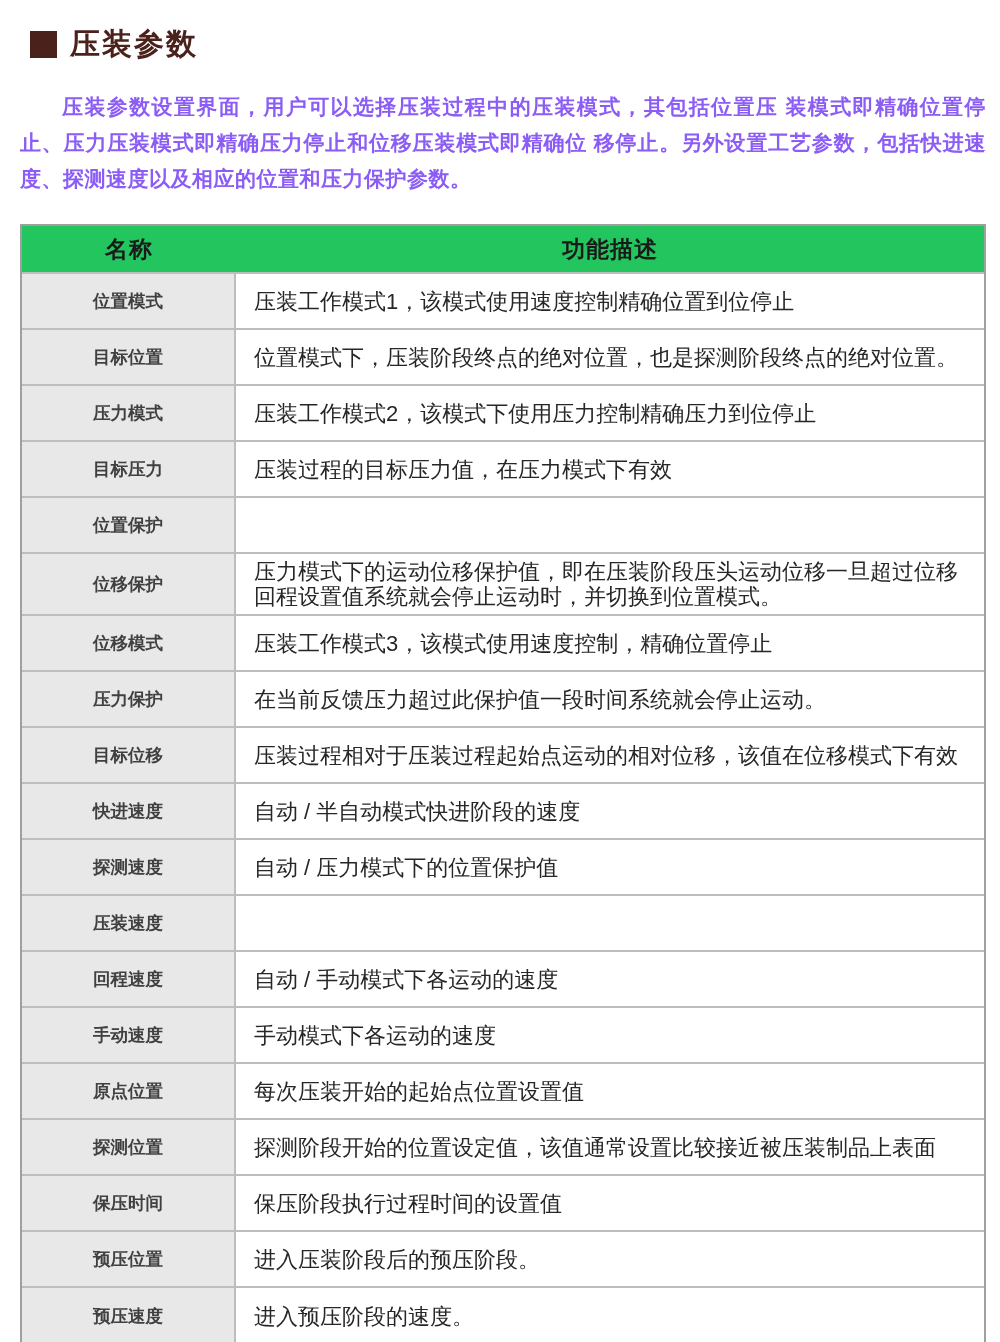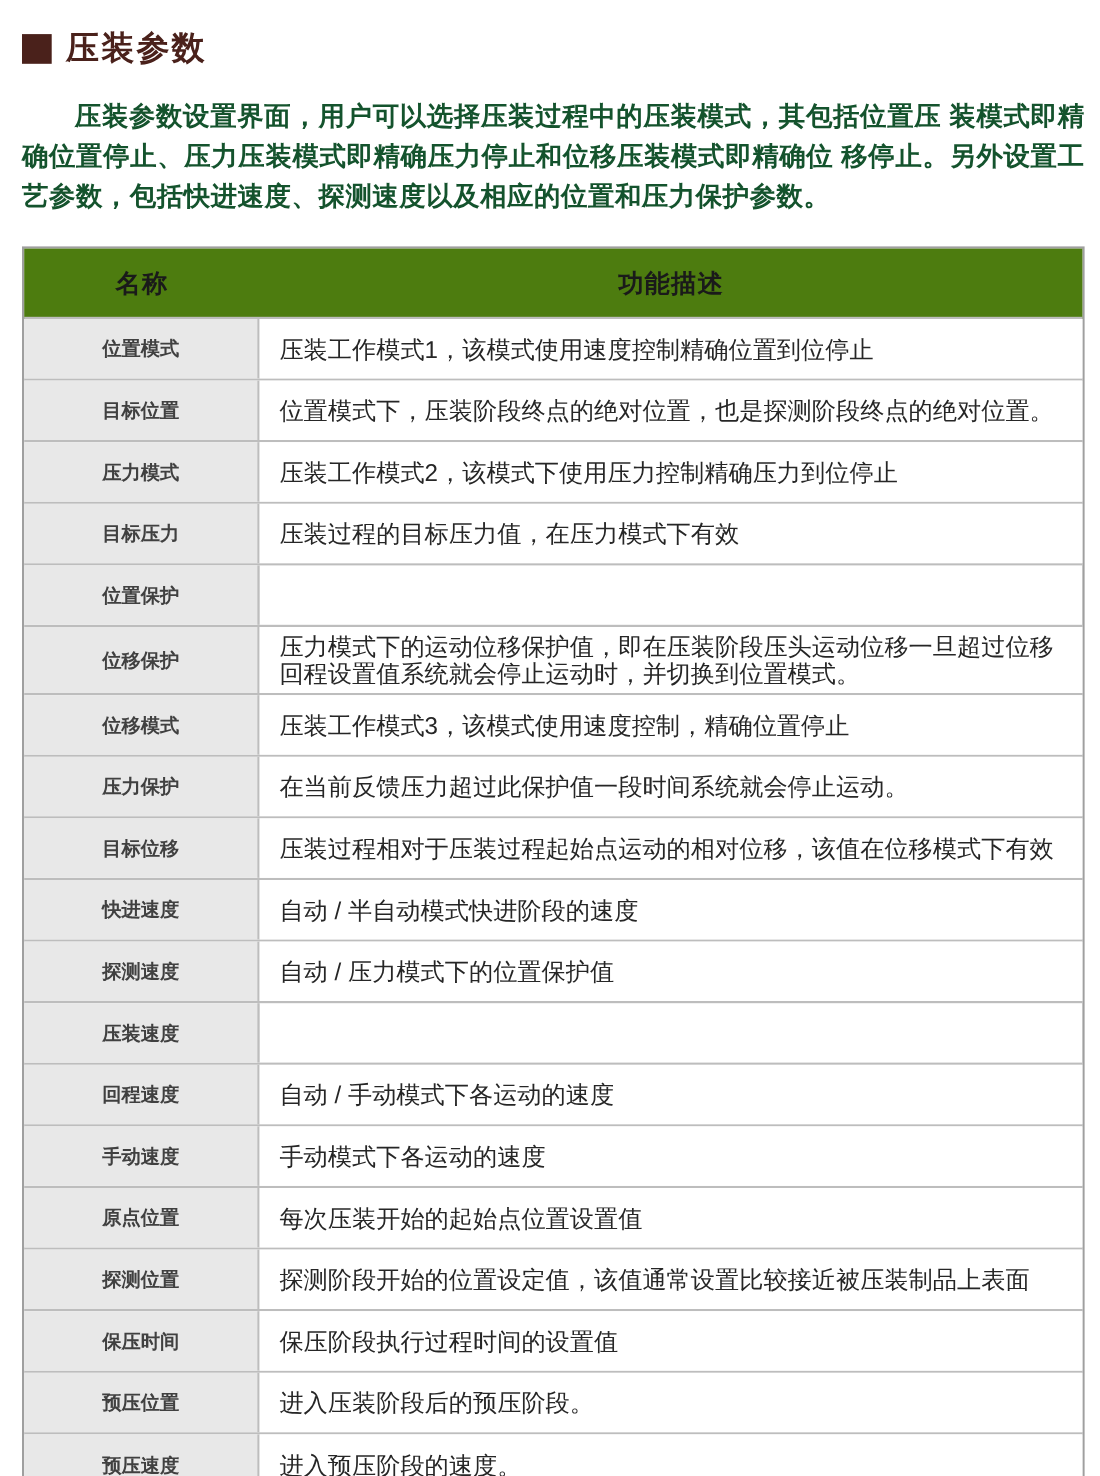--- a/index.html
+++ b/index.html
@@ -12,61 +12,62 @@
     overflow: hidden;
   }
   .page {
     padding: 24px 14px 0 20px;
   }
   
   .section-title {
     display: flex;
     align-items: center;
     gap: 13px;
+    margin-left: 10px;
   }
   .title-bullet {
     width: 27px;
     height: 27px;
     background: #4a211b;
     flex: 0 0 auto;
   }
   .title-text {
     font-size: 30px;
     font-weight: 700;
     color: #4a211b;
     letter-spacing: 2px;
   }
   
   .intro {
     margin-top: 24px;
     width: 966px;
-    font-size: 24px;
+    font-size: 21px;
     font-weight: 700;
-    color: #14532d;
+    color: #8b5cf6;
     line-height: 36px;
     text-indent: 2em;
     letter-spacing: 0.5px;
     text-align: justify;
   }
   
   .param-table {
     margin-top: 27px;
     width: 966px;
     border: 2px solid #9f9f9f;
     border-collapse: collapse;
   }
   .t-row {
     display: grid;
     grid-template-columns: 214px 1fr;
     border-bottom: 2px solid #bdbdbd;
   }
   .t-row:last-child { border-bottom: none; }
   .t-head {
-    height: 64px;
-    background: #4d7c0f;
+    height: 48px;
+    background: #22c55e;
   }
   .t-head .cell {
     display: flex;
     align-items: center;
     justify-content: center;
     font-size: 23px;
     font-weight: 700;
     color: #1a1a1a;
     letter-spacing: 1px;
   }

